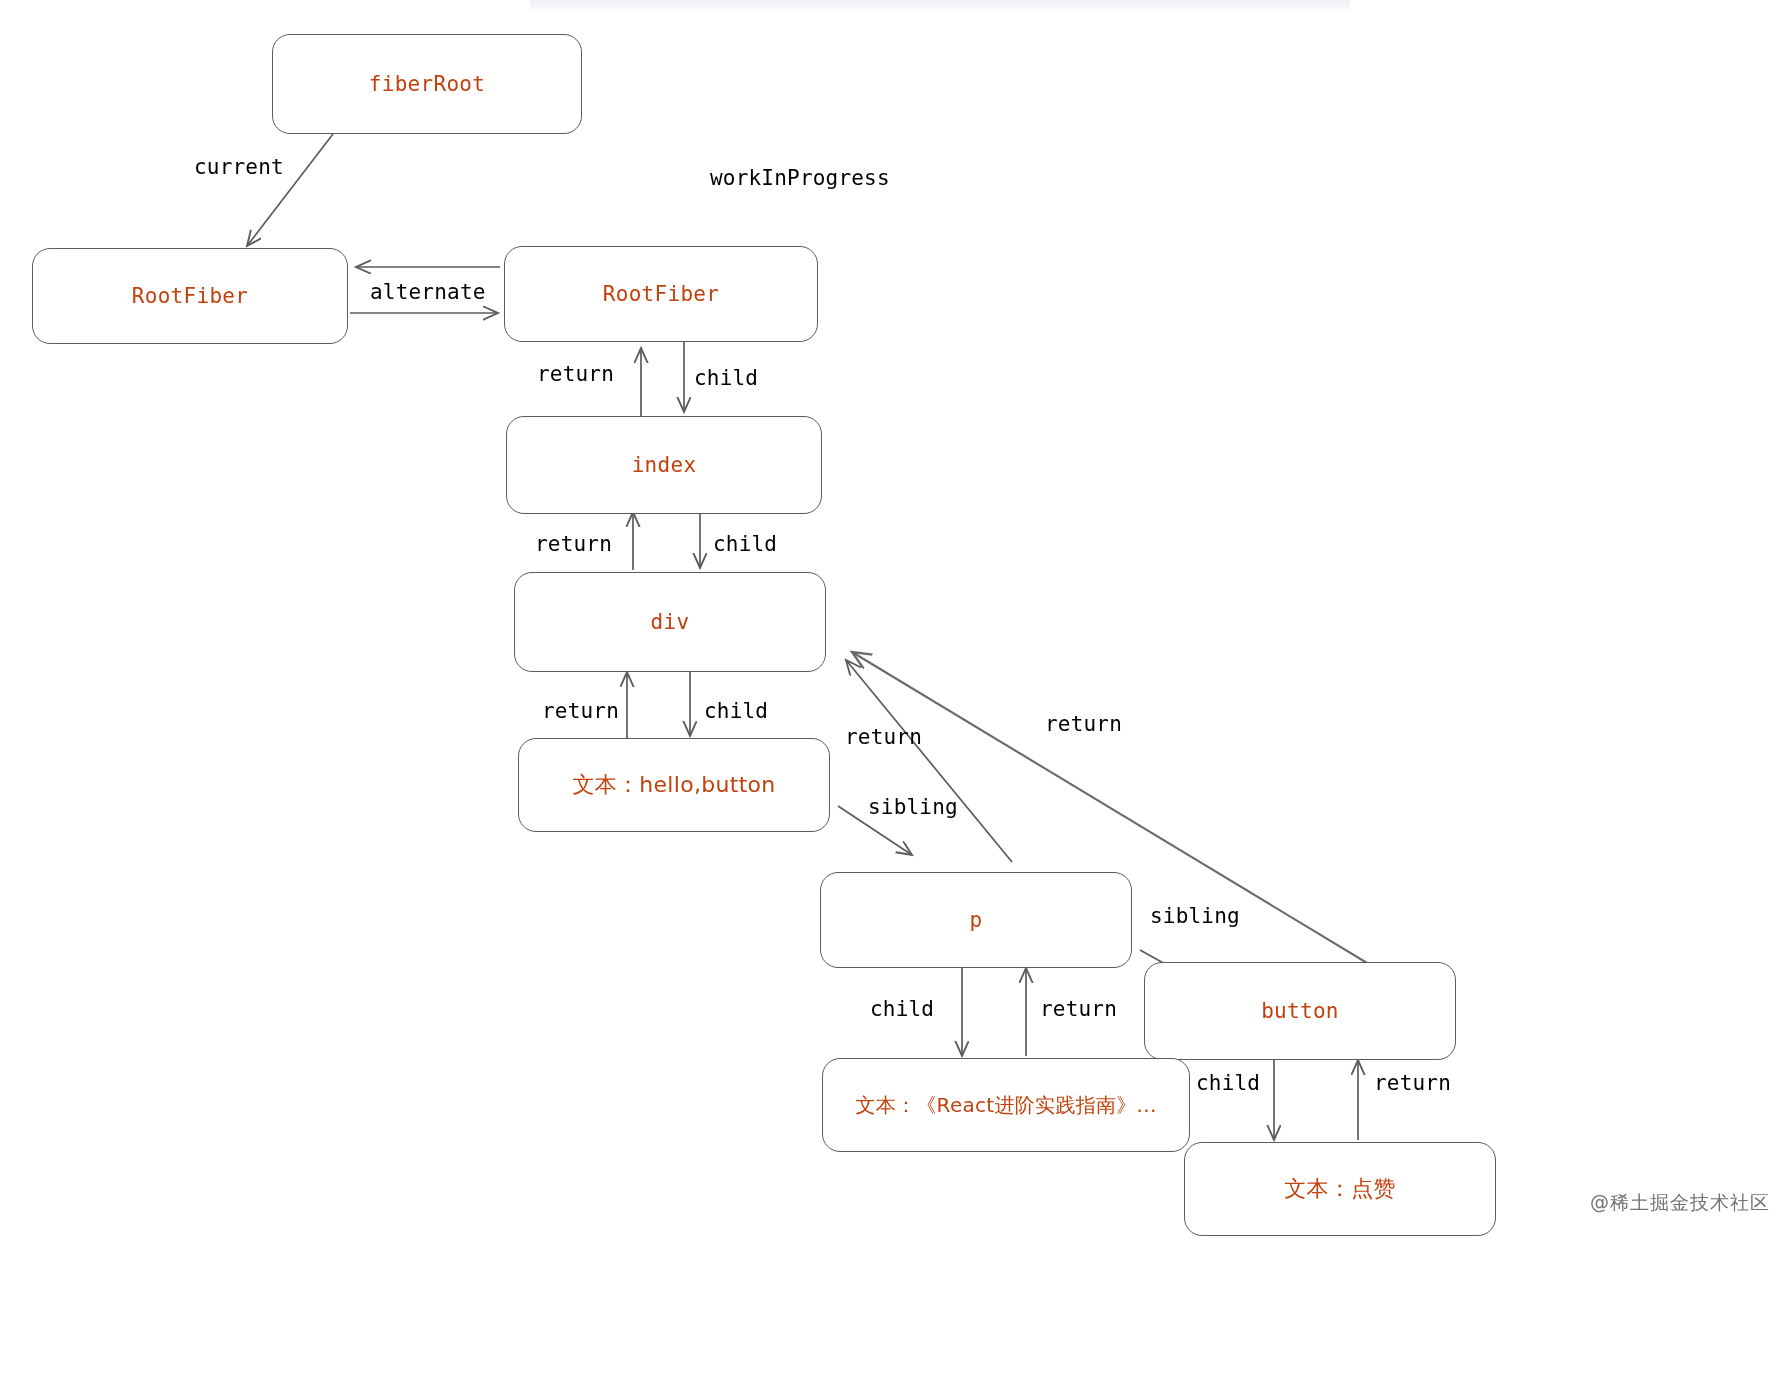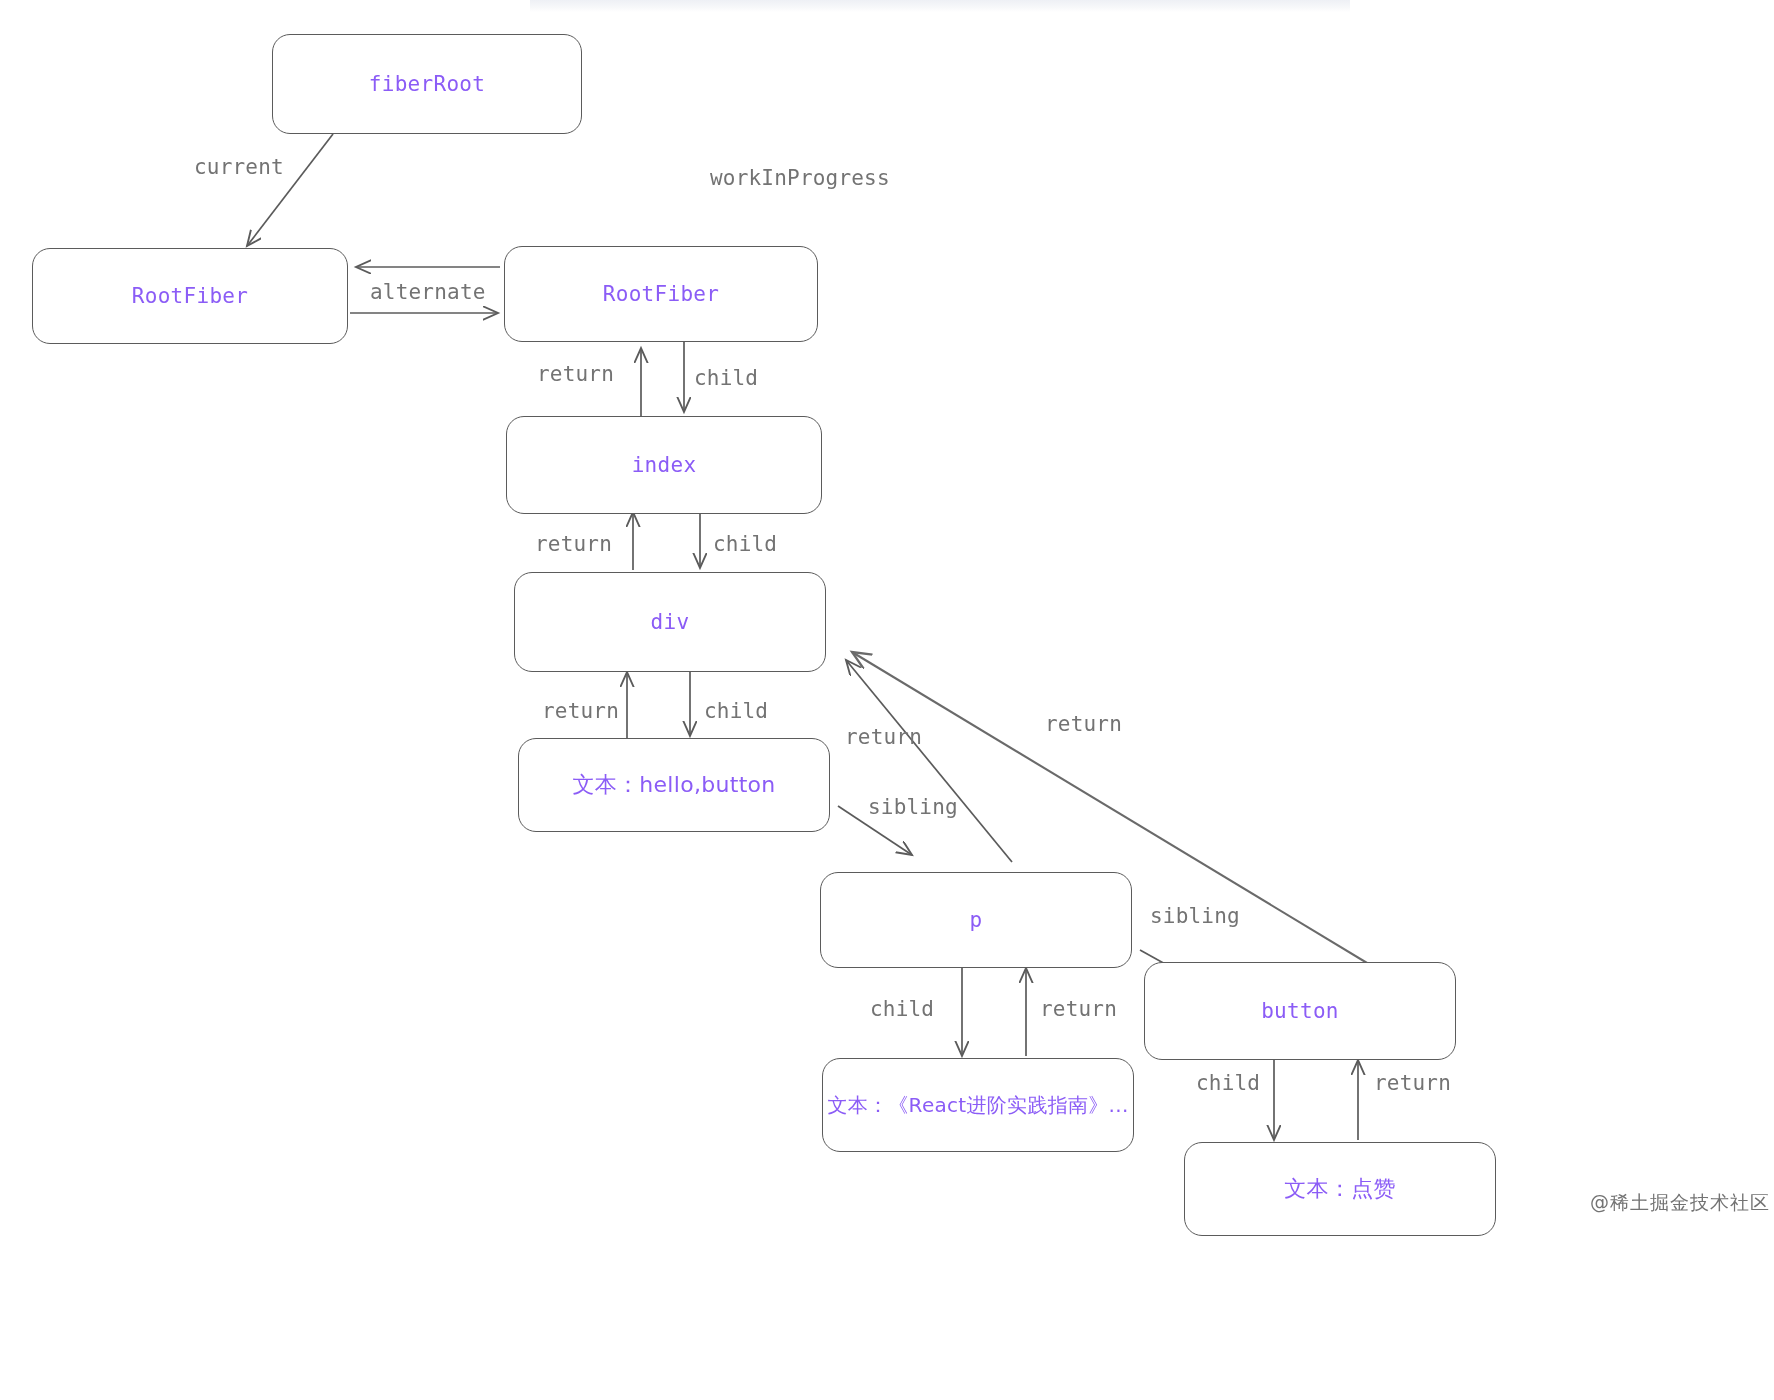--- a/index.html
+++ b/index.html
@@ -35,34 +35,34 @@
   }
   .node {
     position: absolute;
     box-sizing: border-box;
     border: 1.6px solid #5b5b5b;
     border-radius: 18px;
     background: #ffffff;
     display: flex;
     align-items: center;
     justify-content: center;
-    color: #8b5cf6;
+    color: #c2410c;
     font-family: "DejaVu Sans Mono", monospace;
     font-size: 21px;
     letter-spacing: 0.3px;
     white-space: nowrap;
   }
   .node.cjk {
     font-family: "DejaVu Sans", sans-serif;
     font-size: 22px;
     font-weight: 500;
   }
   .edge-label {
     position: absolute;
-    color: #737373;
+    color: #000000;
     font-family: "DejaVu Sans Mono", monospace;
     font-size: 21px;
     white-space: nowrap;
     letter-spacing: 0.2px;
   }
   .watermark {
     position: absolute;
     color: #737373;
     font-family: "DejaVu Sans", sans-serif;
     font-size: 19px;
@@ -151,21 +151,21 @@
   </div>
 
   <div class="node" style="left:820px; top:872px; width:312px; height:96px;">
     <span>p</span>
   </div>
 
   <div class="node" style="left:1144px; top:962px; width:312px; height:98px;">
     <span>button</span>
   </div>
 
-  <div class="node cjk" style="left:822px; top:1058px; width:312px; height:94px; font-size:20px;align-items:center;">
+  <div class="node cjk" style="left:822px; top:1058px; width:368px; height:94px; font-size:20px;align-items:center;">
     <span>文本：《React进阶实践指南》...</span>
   </div>
 
   <div class="node cjk" style="left:1184px; top:1142px; width:312px; height:94px;">
     <span>文本：点赞</span>
   </div>
 
   <div class="edge-label" style="left:194px; top:155px;">current</div>
 
   <div class="edge-label" style="left:710px; top:166px;text-align:right;">workInProgress</div>

